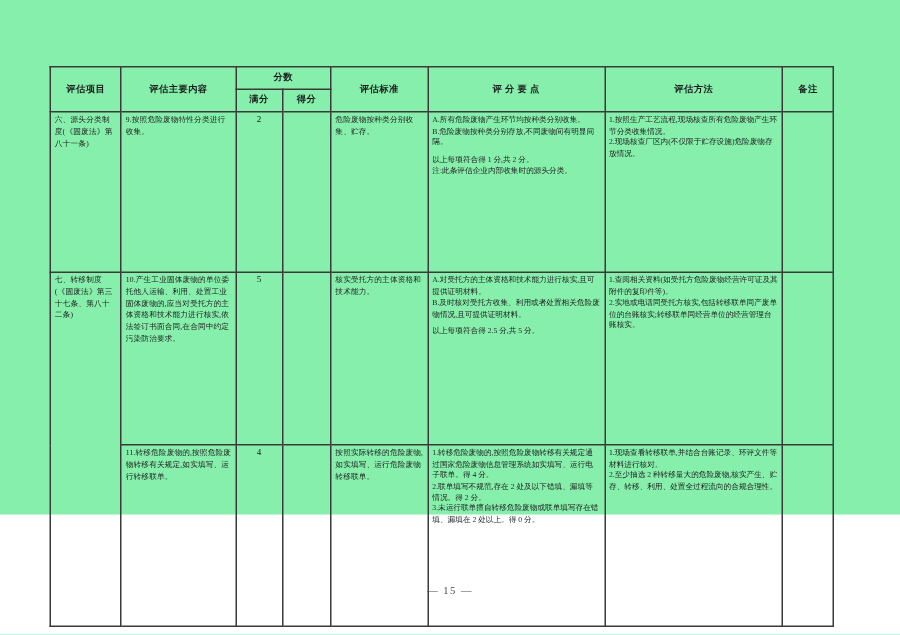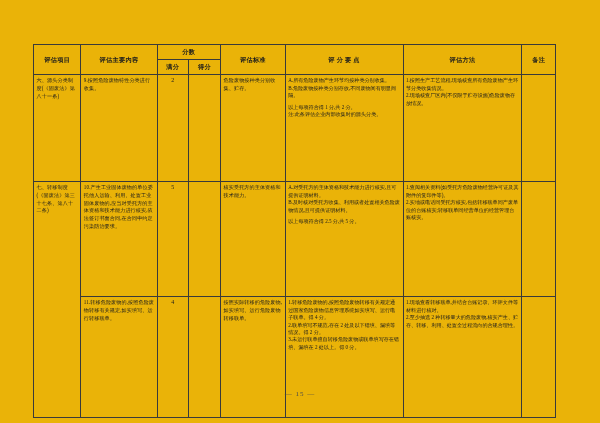--- a/index.html
+++ b/index.html
@@ -11,22 +11,22 @@
     height: 423px;
     background: #ffffff;
     font-family: "Liberation Serif", "DejaVu Serif", serif;
     overflow: hidden;
     position: relative;
   }
   .page {
     position: absolute;
     left: 0; top: 0;
     width: 600px;
-    height: 423px;
-    background: #eab308;
+    height: 343px;
+    background: #86efac;
     text-decoration: underline;
   }
   .sheet {
     position: absolute;
     left: 33px;
     top: 44px;
     width: 523px;
   }
   table.eval-table {
     border-collapse: collapse;

